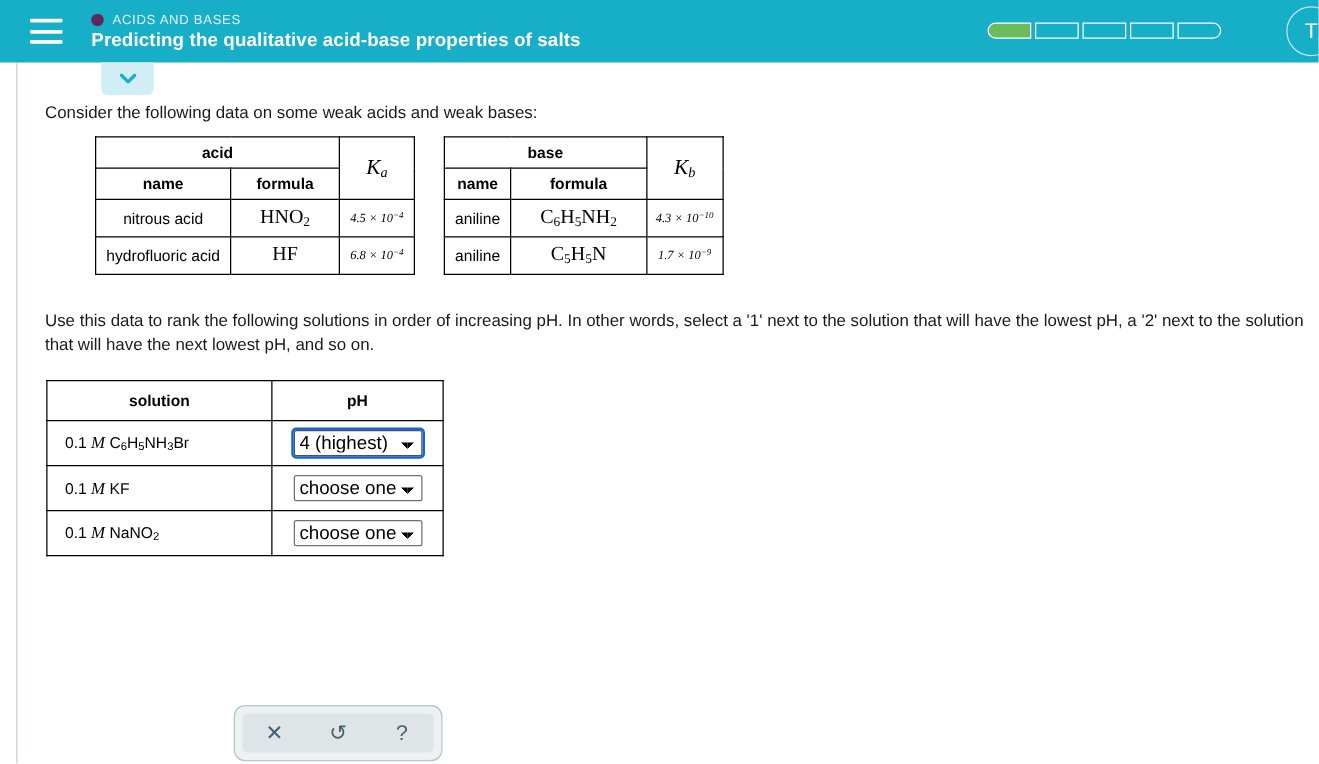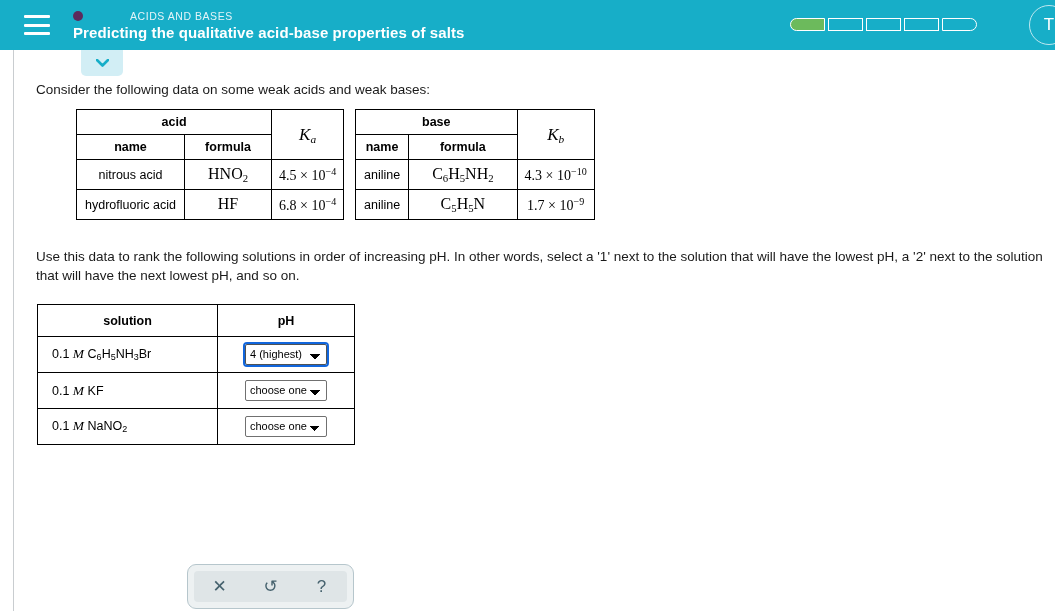--- a/index.html
+++ b/index.html
@@ -63,21 +63,20 @@
     width: 10px; height: 10px;
     border-radius: 50%;
     background: #5c2a5c;
     flex: none;
   }
   .eyebrow-text {
     color: #e4f4f8;
     font-size: 10.5px;
     letter-spacing: 0.55px;
     font-weight: 400;
-    margin-left: 40px;
   }
   .header-title {
     color: #ffffff;
     font-size: 15px;
     font-weight: 600;
     letter-spacing: 0.1px;
     line-height: 17px;
   }
 
   .progress {
@@ -174,24 +173,25 @@
     font-family: "Liberation Sans", sans-serif;
   }
   .data-table .formula {
     font-family: "Liberation Serif", serif;
     font-size: 16px;
     padding: 0 23px;
     height: 30px;
   }
   .data-table .kval {
     font-family: "Liberation Serif", serif;
-    font-size: 14px;
+    font-size: 10px;
     padding: 0 7px;
     height: 30px;
     white-space: nowrap;
+    font-style: italic;
   }
   .data-table .kcol {
     font-family: "Liberation Serif", serif;
     font-style: italic;
     font-size: 17px;
     width: 60px;
   }
   .data-table sub {
     font-size: 0.67em;
     vertical-align: -0.25em;
@@ -241,21 +241,21 @@
     vertical-align: -0.25em;
   }
   #solution-table td.phcell {
     height: 36px;
     text-align: center;
     vertical-align: middle;
   }
 
   .ph-select {
     font-family: "Liberation Sans", sans-serif;
-    font-size: 11px;
+    font-size: 15px;
     color: #000;
     background: #ffffff;
     border: 1px solid #707070;
     border-radius: 2px;
     padding: 2px 3px 2px 4px;
     height: 21px;
     line-height: 15px;
     cursor: pointer;
     -webkit-appearance: none;
     appearance: none;

